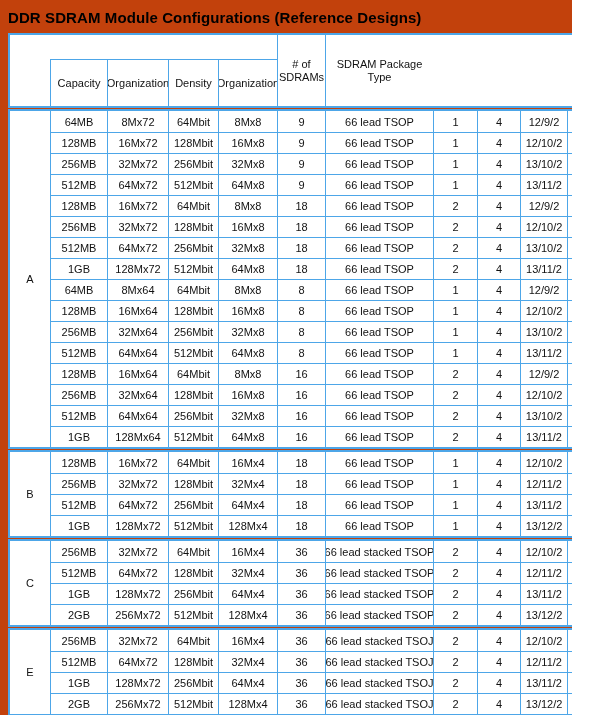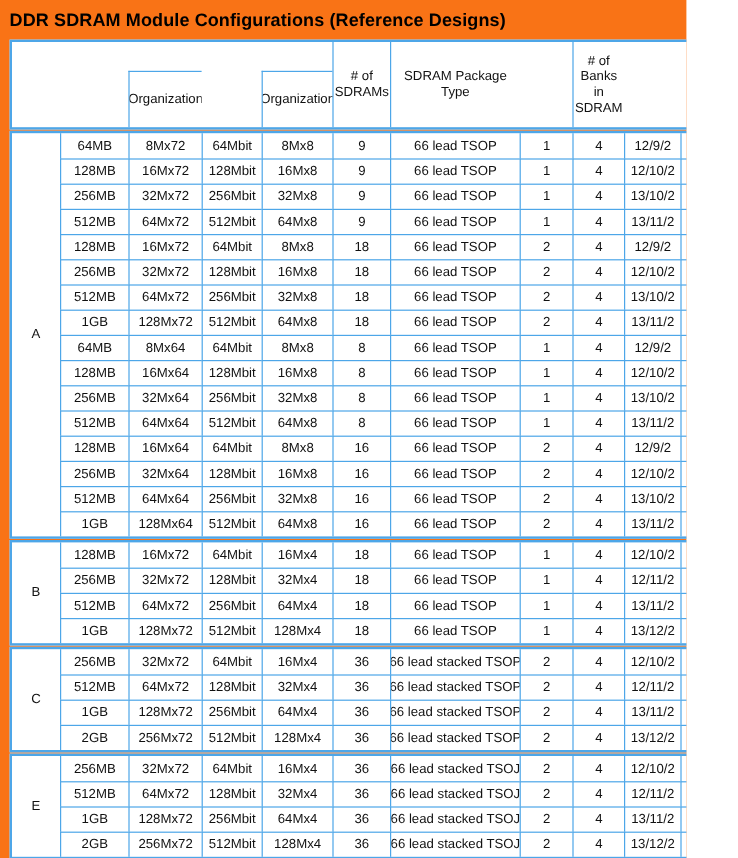--- a/index.html
+++ b/index.html
@@ -2,21 +2,21 @@
 <html><head>
 <meta charset="utf-8">
 <style>
   :root{
     --blue:#4da6e8;
     --ink:#111111;
   }
   html,body{margin:0;padding:0;background:#ffffff;}
   .page{
     width:572px;height:715px;
-    background:#f97316;
+    background:#c2410c;
     font-family:"Liberation Sans", sans-serif;
     color:var(--ink);
     overflow:hidden;
     position:relative;
   }
   .title{
     font-size:15px;
     font-weight:bold;
     padding:9px 0 7px 8px;
     color:#000;
@@ -58,22 +58,23 @@
 <body>
 
 <div class="page">
   <div class="title">DDR SDRAM Module Configurations (Reference Designs)</div>
 
   <div class="tablewrap">
 
     <div class="block header-grid">
       <div class="c hc nt rows2" style="grid-column:6"># of SDRAMs</div>
       <div class="c hc nt rows2" style="grid-column:7">SDRAM Package Type</div>
-      <div class="c hc nt rows2" style="grid-column:9"># of Banks in SDRAM</div>
+      <div class="c hc" style="grid-column:2;grid-row:2">Capacity</div>
       <div class="c hc" style="grid-column:3;grid-row:2">Organization</div>
+      <div class="c hc" style="grid-column:4;grid-row:2">Density</div>
       <div class="c hc" style="grid-column:5;grid-row:2">Organization</div>
     </div>
 
     <div id="sections">
         <div class="block section-grid">
           <div class="c rawcard nl nt" style="grid-area: 1 / 1 / span 16;">A</div>
           <div class="c nt" style="grid-area: 1 / 2;">64MB</div>
           <div class="c nt" style="grid-area: 1 / 3;">8Mx72</div>
           <div class="c nt" style="grid-area: 1 / 4;">64Mbit</div>
           <div class="c nt" style="grid-area: 1 / 5;">8Mx8</div>

